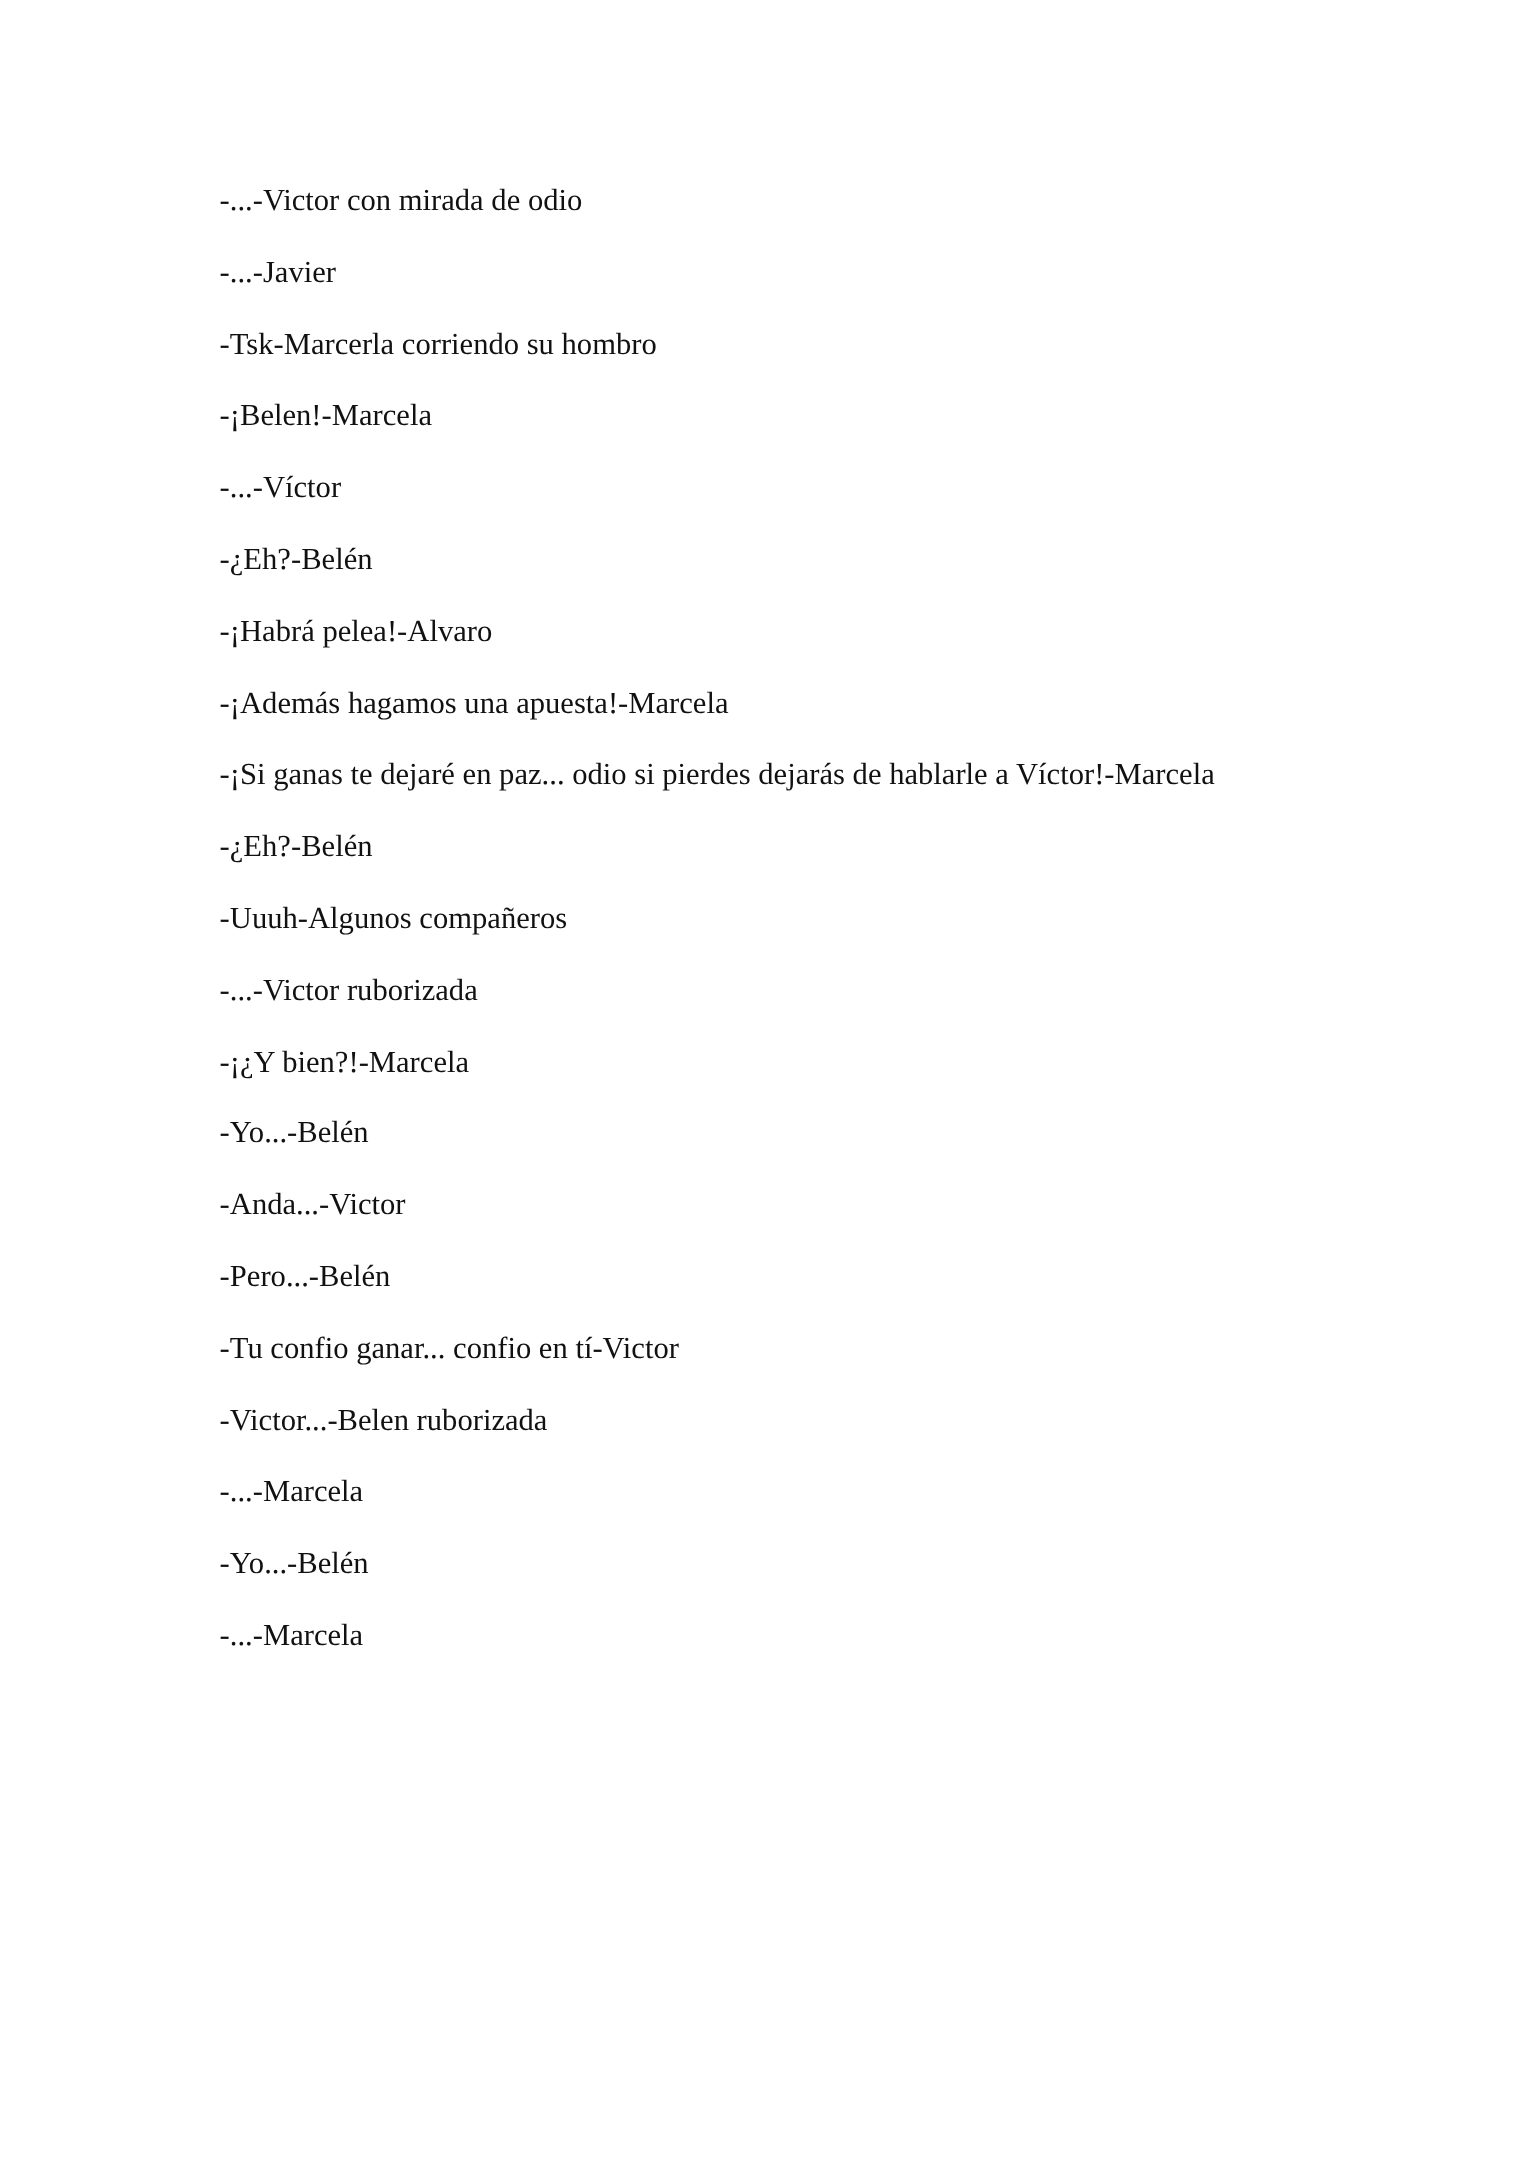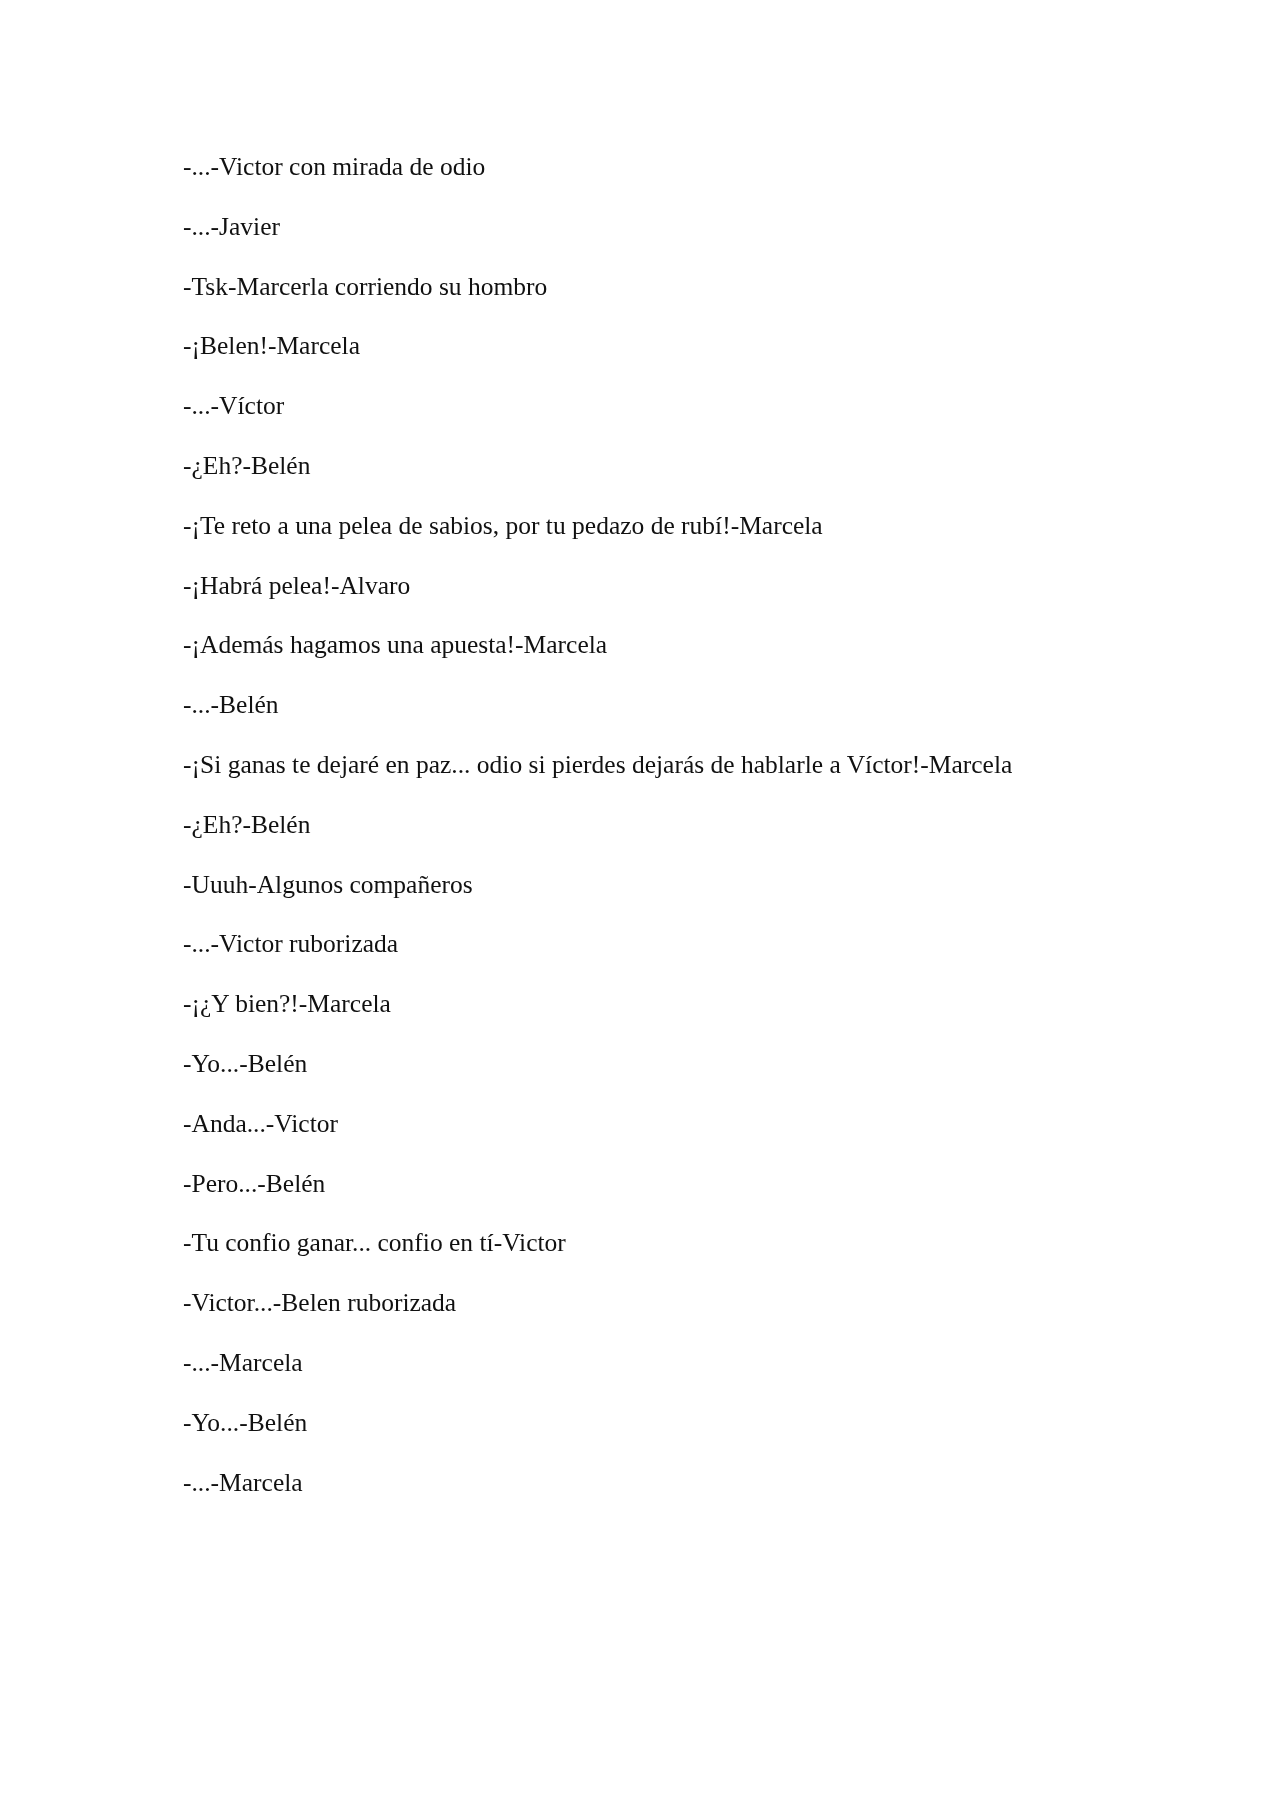--- a/index.html
+++ b/index.html
@@ -43,24 +43,22 @@
 <body>
 
 <div class="page">
   <ul class="lines">
     <li class="line">-...-Victor con mirada de odio</li>
     <li class="line">-...-Javier</li>
     <li class="line">-Tsk-Marcerla corriendo su hombro</li>
     <li class="line">-¡Belen!-Marcela</li>
     <li class="line">-...-Víctor</li>
     <li class="line">-¿Eh?-Belén</li>
-    <li class="line">-¡Te reto a una pelea de sabios, por tu pedazo de rubí!-Marcela</li>
     <li class="line">-¡Habrá pelea!-Alvaro</li>
     <li class="line">-¡Además hagamos una apuesta!-Marcela</li>
-    <li class="line">-...-Belén</li>
     <li class="line">-¡Si ganas te dejaré en paz... odio si pierdes dejarás de hablarle a Víctor!-Marcela</li>
     <li class="line">-¿Eh?-Belén</li>
     <li class="line">-Uuuh-Algunos compañeros</li>
     <li class="line">-...-Victor ruborizada</li>
     <li class="line">-¡¿Y bien?!-Marcela</li>
     <li class="line">-Yo...-Belén</li>
     <li class="line">-Anda...-Victor</li>
     <li class="line">-Pero...-Belén</li>
     <li class="line">-Tu confio ganar... confio en tí-Victor</li>
     <li class="line">-Victor...-Belen ruborizada</li>

